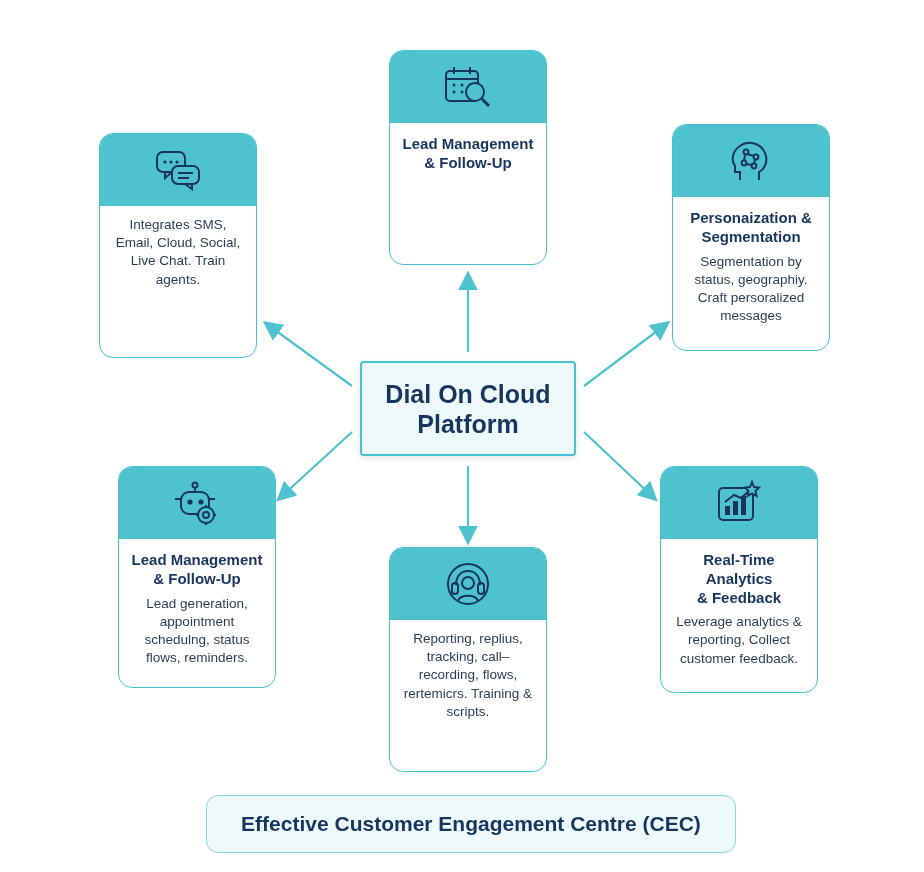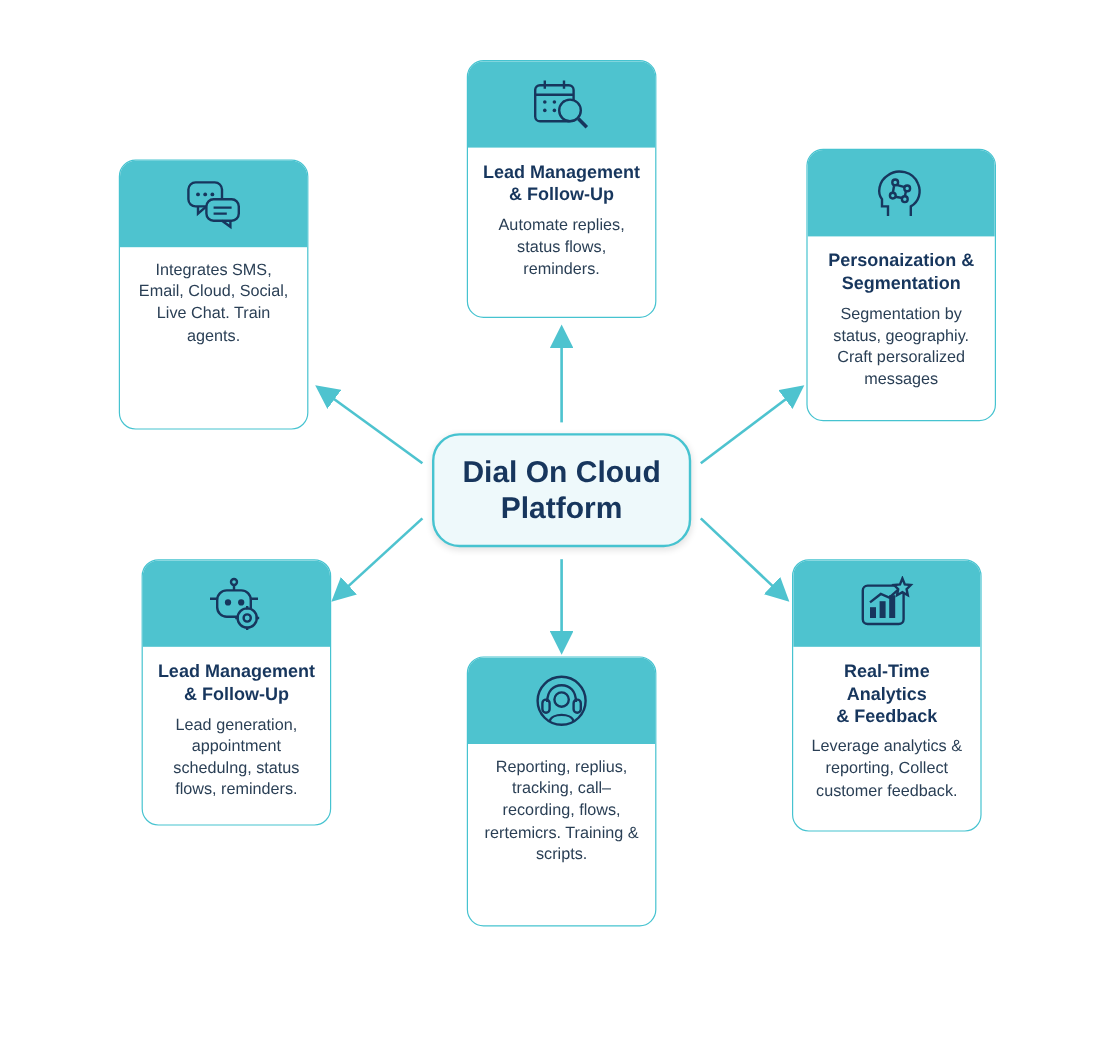--- a/index.html
+++ b/index.html
@@ -70,21 +70,21 @@
   
   #center-node {
     position: absolute;
     left: 360px;
     top: 361px;
     width: 216px;
     height: 95px;
     box-sizing: border-box;
     background: #eef9fb;
     border: 2px solid #46c3d0;
-    border-radius: 23px;
+    border-radius: 4px;
     display: flex;
     align-items: center;
     justify-content: center;
     text-align: center;
     box-shadow: 0 2px 6px rgba(0,0,0,0.12);
   }
   #center-node .ctext {
     color: #17365d;
     font-weight: bold;
     font-size: 25px;
@@ -176,21 +176,20 @@
           <circle cx="33" cy="28" r="9" fill="#4ec3cf"></circle>
           <line x1="40" y1="35" x2="47" y2="42" stroke-width="3"></line>
         </svg>
       </span>
     </div>
     <div class="body">
       <div class="title">
         <span>Lead Management</span><br>
         <span>&amp; Follow-Up</span>
       </div>
-      <div class="desc">Automate replies, status flows, reminders.</div>
     </div>
   </div>
 
   <div class="card" style="left:672px; top:124px; width:158px; height:227px;">
     <div class="head">
       <span>
         <svg class="icon-svg" width="50" height="46" viewBox="0 0 50 46" fill="none" stroke="#17365d" stroke-width="2">
           <path d="M33 42 L33 34 C40 30 42 22 39 15 C35 5 22 2 14 8 C6 13 5 23 9 28 L9 34 L14 34 L14 42"></path>
           <circle cx="20" cy="14" r="2.4"></circle>
           <circle cx="30" cy="19" r="2.4"></circle>
@@ -278,14 +277,17 @@
     </div>
   </div>
 
   <div id="center-node">
     <div class="ctext">
       <span>Dial On Cloud</span><br>
       <span>Platform</span>
     </div>
   </div>
 
+  <div id="footer-banner">
+    <div class="ftext">Effective Customer Engagement Centre (CEC)</div>
+  </div>
 
 </div>
 
 </body></html>

